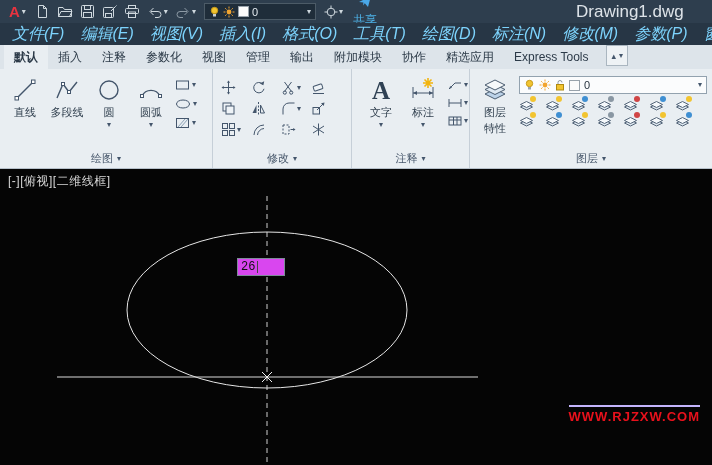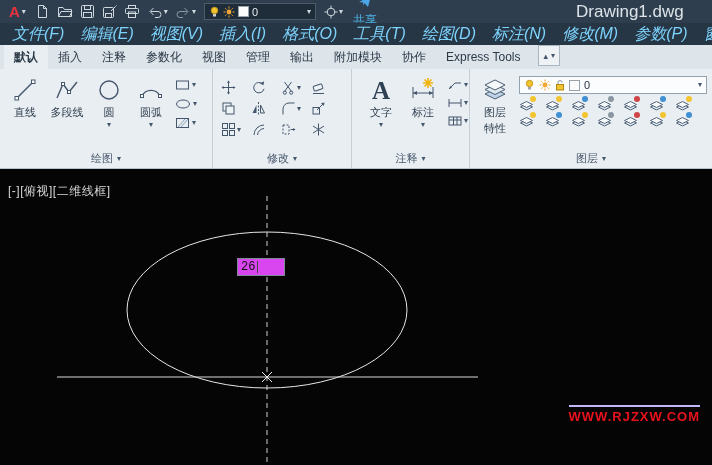--- a/index.html
+++ b/index.html
@@ -45,21 +45,21 @@
   .layers-right{display:flex;flex-direction:column;gap:4px;padding-top:7px;padding-left:3px;}
   .layer-combo{display:flex;align-items:center;gap:4px;width:188px;height:18px;background:#fbfcfd;border:1px solid #93a2af;padding:0 4px;box-sizing:border-box;font-size:11px;color:#26323e;}
   .layer-combo .sp{flex:1;}
   .layer-rows{display:flex;flex-direction:column;gap:4px;}
   .lrow{display:flex;gap:11px;align-items:center;}
   .lic{position:relative;display:inline-block;width:15px;height:12px;}
   .lic::after{content:"";position:absolute;right:-2px;top:-2px;width:6px;height:6px;border-radius:50%;background:var(--a,#f2c430);}
 
   
   .canvas{position:absolute;top:169px;left:0;width:712px;height:296px;background:#050505;}
-  .vp-label{position:absolute;left:8px;top:14px;color:#d8d8d8;font-size:12px;letter-spacing:0.5px;text-align:right;}
+  .vp-label{position:absolute;left:8px;top:4px;color:#d8d8d8;font-size:12px;letter-spacing:0.5px;text-align:right;}
   .dyn-input{position:absolute;left:237px;top:89px;width:48px;height:18px;background:#d946ef;border:1px solid #7d8b98;box-sizing:border-box;display:flex;align-items:center;padding-left:3px;font-size:12px;color:#111;font-family:"Liberation Mono","DejaVu Sans Mono",monospace;}
   .dyn-input .caret{display:inline-block;width:1px;height:12px;background:#444;margin-left:2px;}
   .watermark{position:absolute;right:12px;top:233px;text-align:center;}
   .wm-title{color:#e8111c;font-size:27px;font-weight:bold;letter-spacing:2px;line-height:1.1;}
   .wm-url{color:#e8111c;font-size:13px;font-weight:bold;letter-spacing:1px;margin-top:3px;border-top:2px solid #c4b5fd;padding-top:2px;}
 </style>
 </head>
 <body>
 
 <div class="app">
@@ -169,20 +169,21 @@
   <div class="ribbon-tabs">
     <span class="tab active">默认</span>
     <span class="tab">插入</span>
     <span class="tab">注释</span>
     <span class="tab">参数化</span>
     <span class="tab">视图</span>
     <span class="tab">管理</span>
     <span class="tab">输出</span>
     <span class="tab">附加模块</span>
     <span class="tab">协作</span>
+    <span class="tab">精选应用</span>
     <span class="tab">Express Tools</span>
     <span class="ribbon-toggle">
       <span>▴</span>
       <span class="dd">▾</span>
     </span>
   </div>
 
   <div class="ribbon">
 
     <div class="panel" style="width:213px;">

